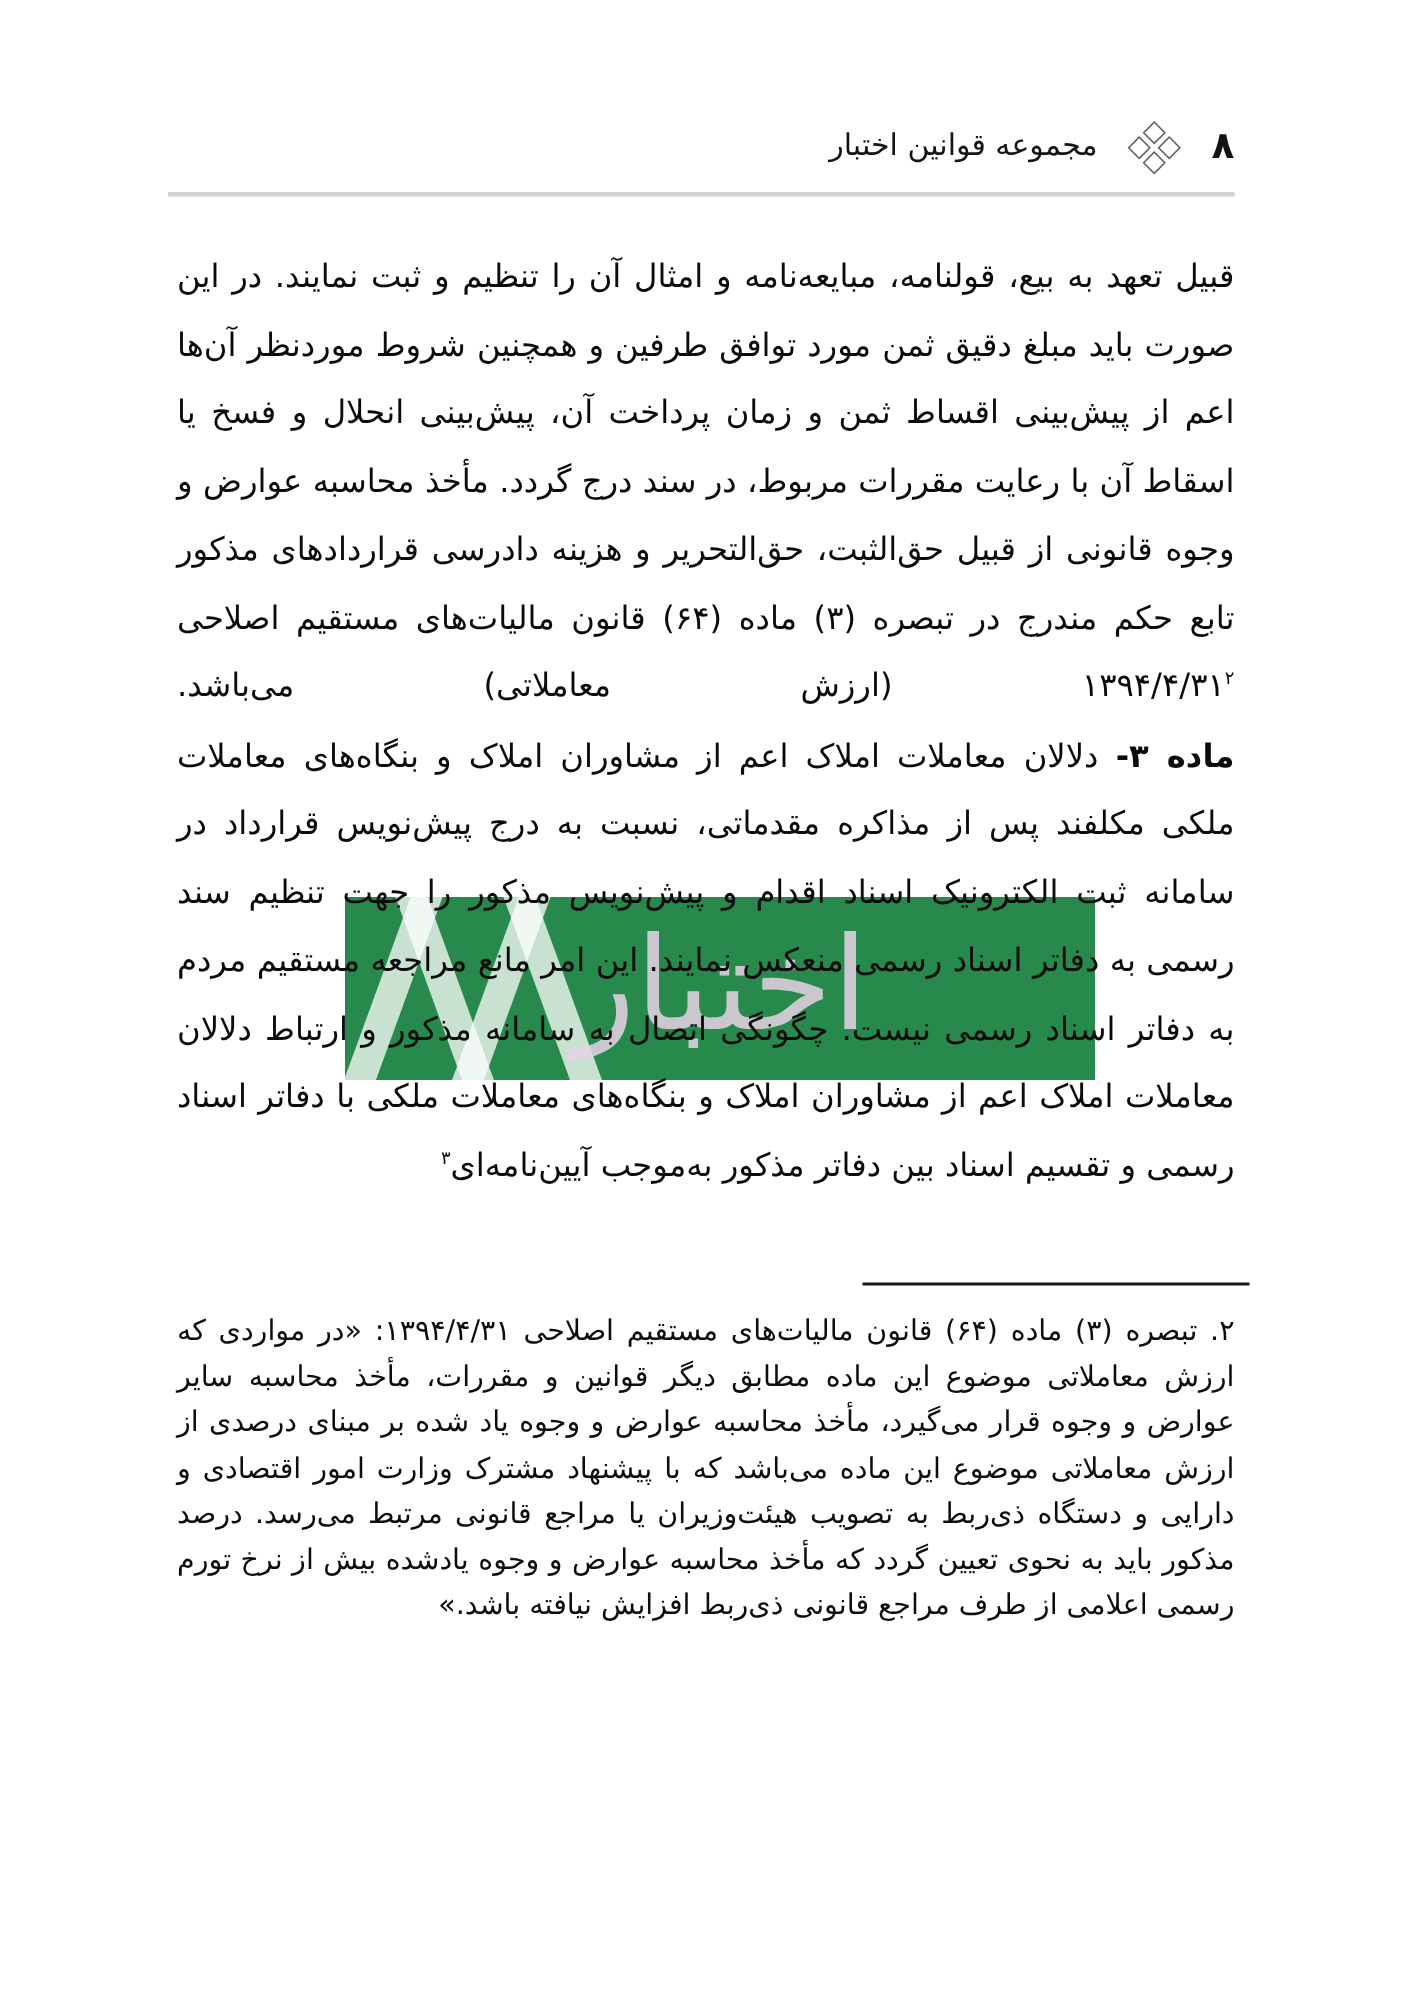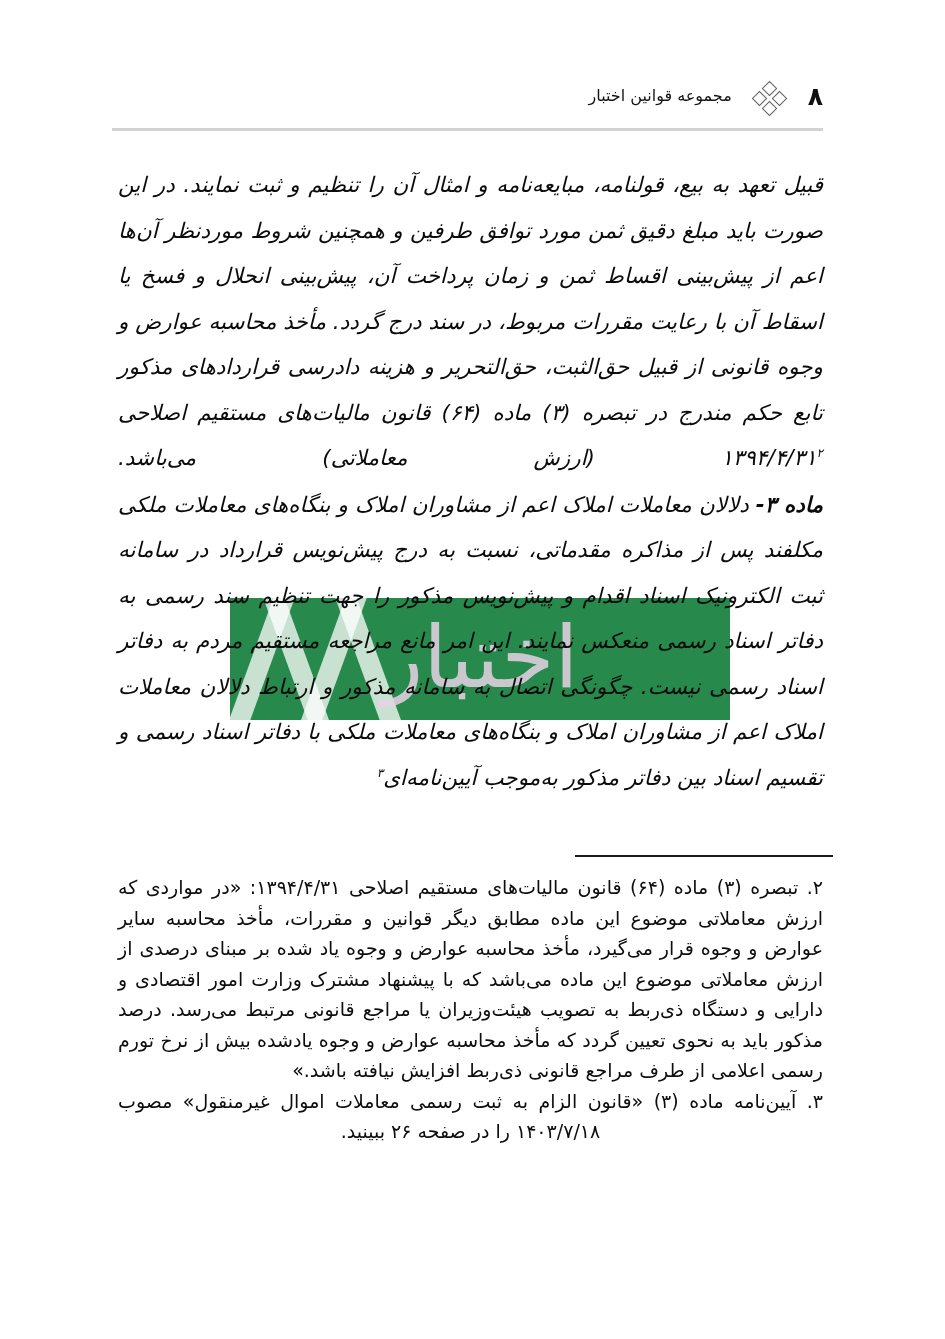--- a/index.html
+++ b/index.html
@@ -57,21 +57,21 @@
     border: 1.4px solid #5f5f5f;
     transform: rotate(45deg);
     background: transparent;
   }
   .header-ornament i.n { top: 2px;  left: 22px; }
   .header-ornament i.w { top: 12px; left: 12px; }
   .header-ornament i.e { top: 12px; left: 32px; }
   .header-ornament i.s { top: 22px; left: 22px; }
 
   .header-title {
-    font-size: 16px;
+    font-size: 20px;
     color: #141414;
     line-height: 1;
     white-space: nowrap;
   }
 
   .header-rule {
     position: absolute;
     top: 128px;
     right: 122px;
     left: 112px;
@@ -129,21 +129,20 @@
     top: 162px;
     right: 122px;
     left: 118px;
     direction: rtl;
     text-align: justify;
     text-align-last: justify;
     font-size: 21.5px;
     line-height: 45.5px;
     color: #0b0b0b;
     z-index: 2;
-    font-style: italic;
   }
   .body-text p {
     margin: 0;
   }
   .body-text p + p {
     margin-top: 1px;
   }
   .para-last {
     text-align-last: right;
   }
@@ -223,17 +222,16 @@
     <p class="para-last"><span class="article-label">ماده ۳-</span><span> دلالان معاملات املاک اعم از مشاوران املاک و بنگاه‌های معاملات ملکی مکلفند پس از مذاکره مقدماتی، نسبت به درج پیش‌نویس قرارداد در سامانه ثبت الکترونیک اسناد اقدام و پیش‌نویس مذکور را جهت تنظیم سند رسمی به دفاتر اسناد رسمی منعکس نمایند. این امر مانع مراجعه مستقیم مردم به دفاتر اسناد رسمی نیست. چگونگی اتصال به سامانه مذکور و ارتباط دلالان معاملات املاک اعم از مشاوران املاک و بنگاه‌های معاملات ملکی با دفاتر اسناد رسمی و تقسیم اسناد بین دفاتر مذکور به‌موجب آیین‌نامه‌ای</span><sup class="fn">۳</sup></p>
 
   </div>
 
   <div class="footnote-rule"></div>
 
   <div class="footnotes">
 
     <p class="fn-item fn-ragged"><span>۲.</span><span> تبصره (۳) ماده (۶۴) قانون مالیات‌های مستقیم اصلاحی ۱۳۹۴/۴/۳۱: «در مواردی که ارزش معاملاتی موضوع این ماده مطابق دیگر قوانین و مقررات، مأخذ محاسبه سایر عوارض و وجوه قرار می‌گیرد، مأخذ محاسبه عوارض و وجوه یاد شده بر مبنای درصدی از ارزش معاملاتی موضوع این ماده می‌باشد که با پیشنهاد مشترک وزارت امور اقتصادی و دارایی و دستگاه ذی‌ربط به تصویب هیئت‌وزیران یا مراجع قانونی مرتبط می‌رسد. درصد مذکور باید به نحوی تعیین گردد که مأخذ محاسبه عوارض و وجوه یادشده بیش از نرخ تورم رسمی اعلامی از طرف مراجع قانونی ذی‌ربط افزایش نیافته باشد.»</span></p>
 
-    <p class="fn-item fn-centered-tail"><span>۳.</span><span> آیین‌نامه ماده (۳) «قانون الزام به ثبت رسمی معاملات اموال غیرمنقول» مصوب ۱۴۰۳/۷/۱۸ را در صفحه ۲۶ ببینید.</span></p>
 
   </div>
 
 </div>
 
 </body></html>

